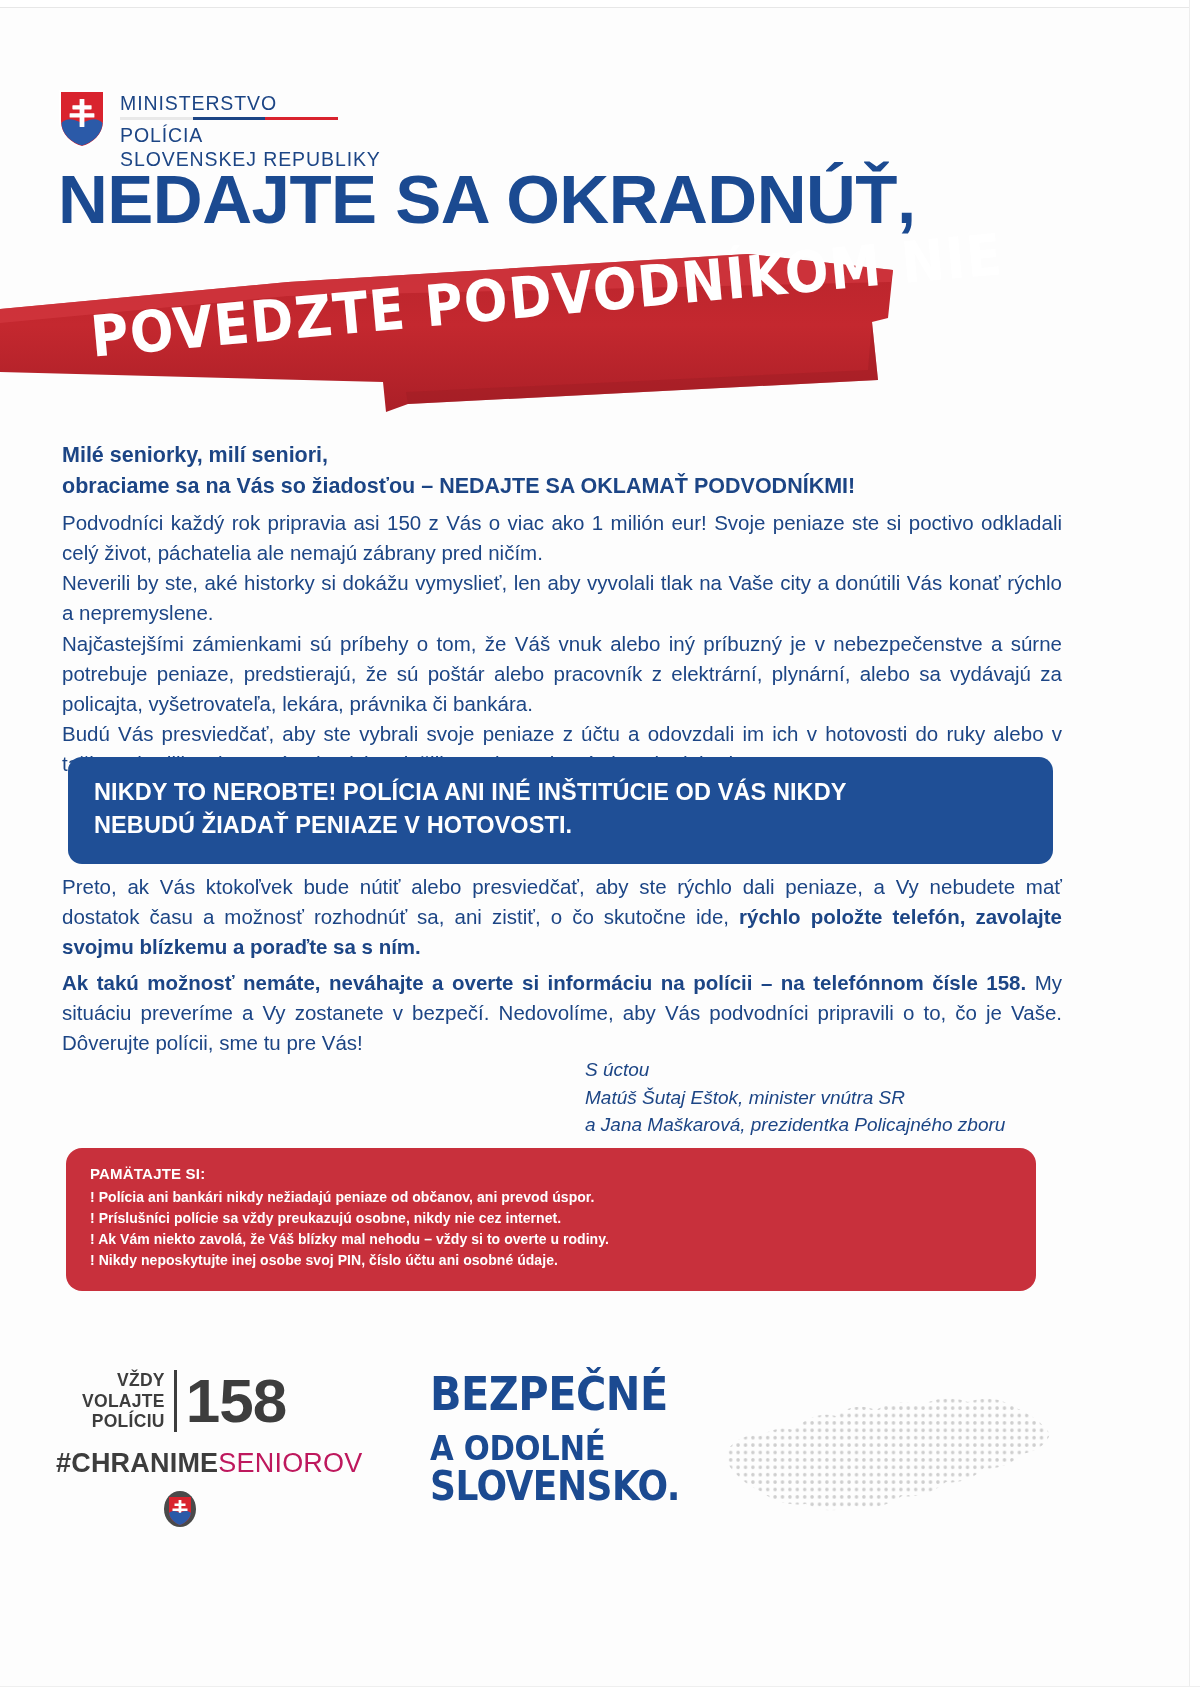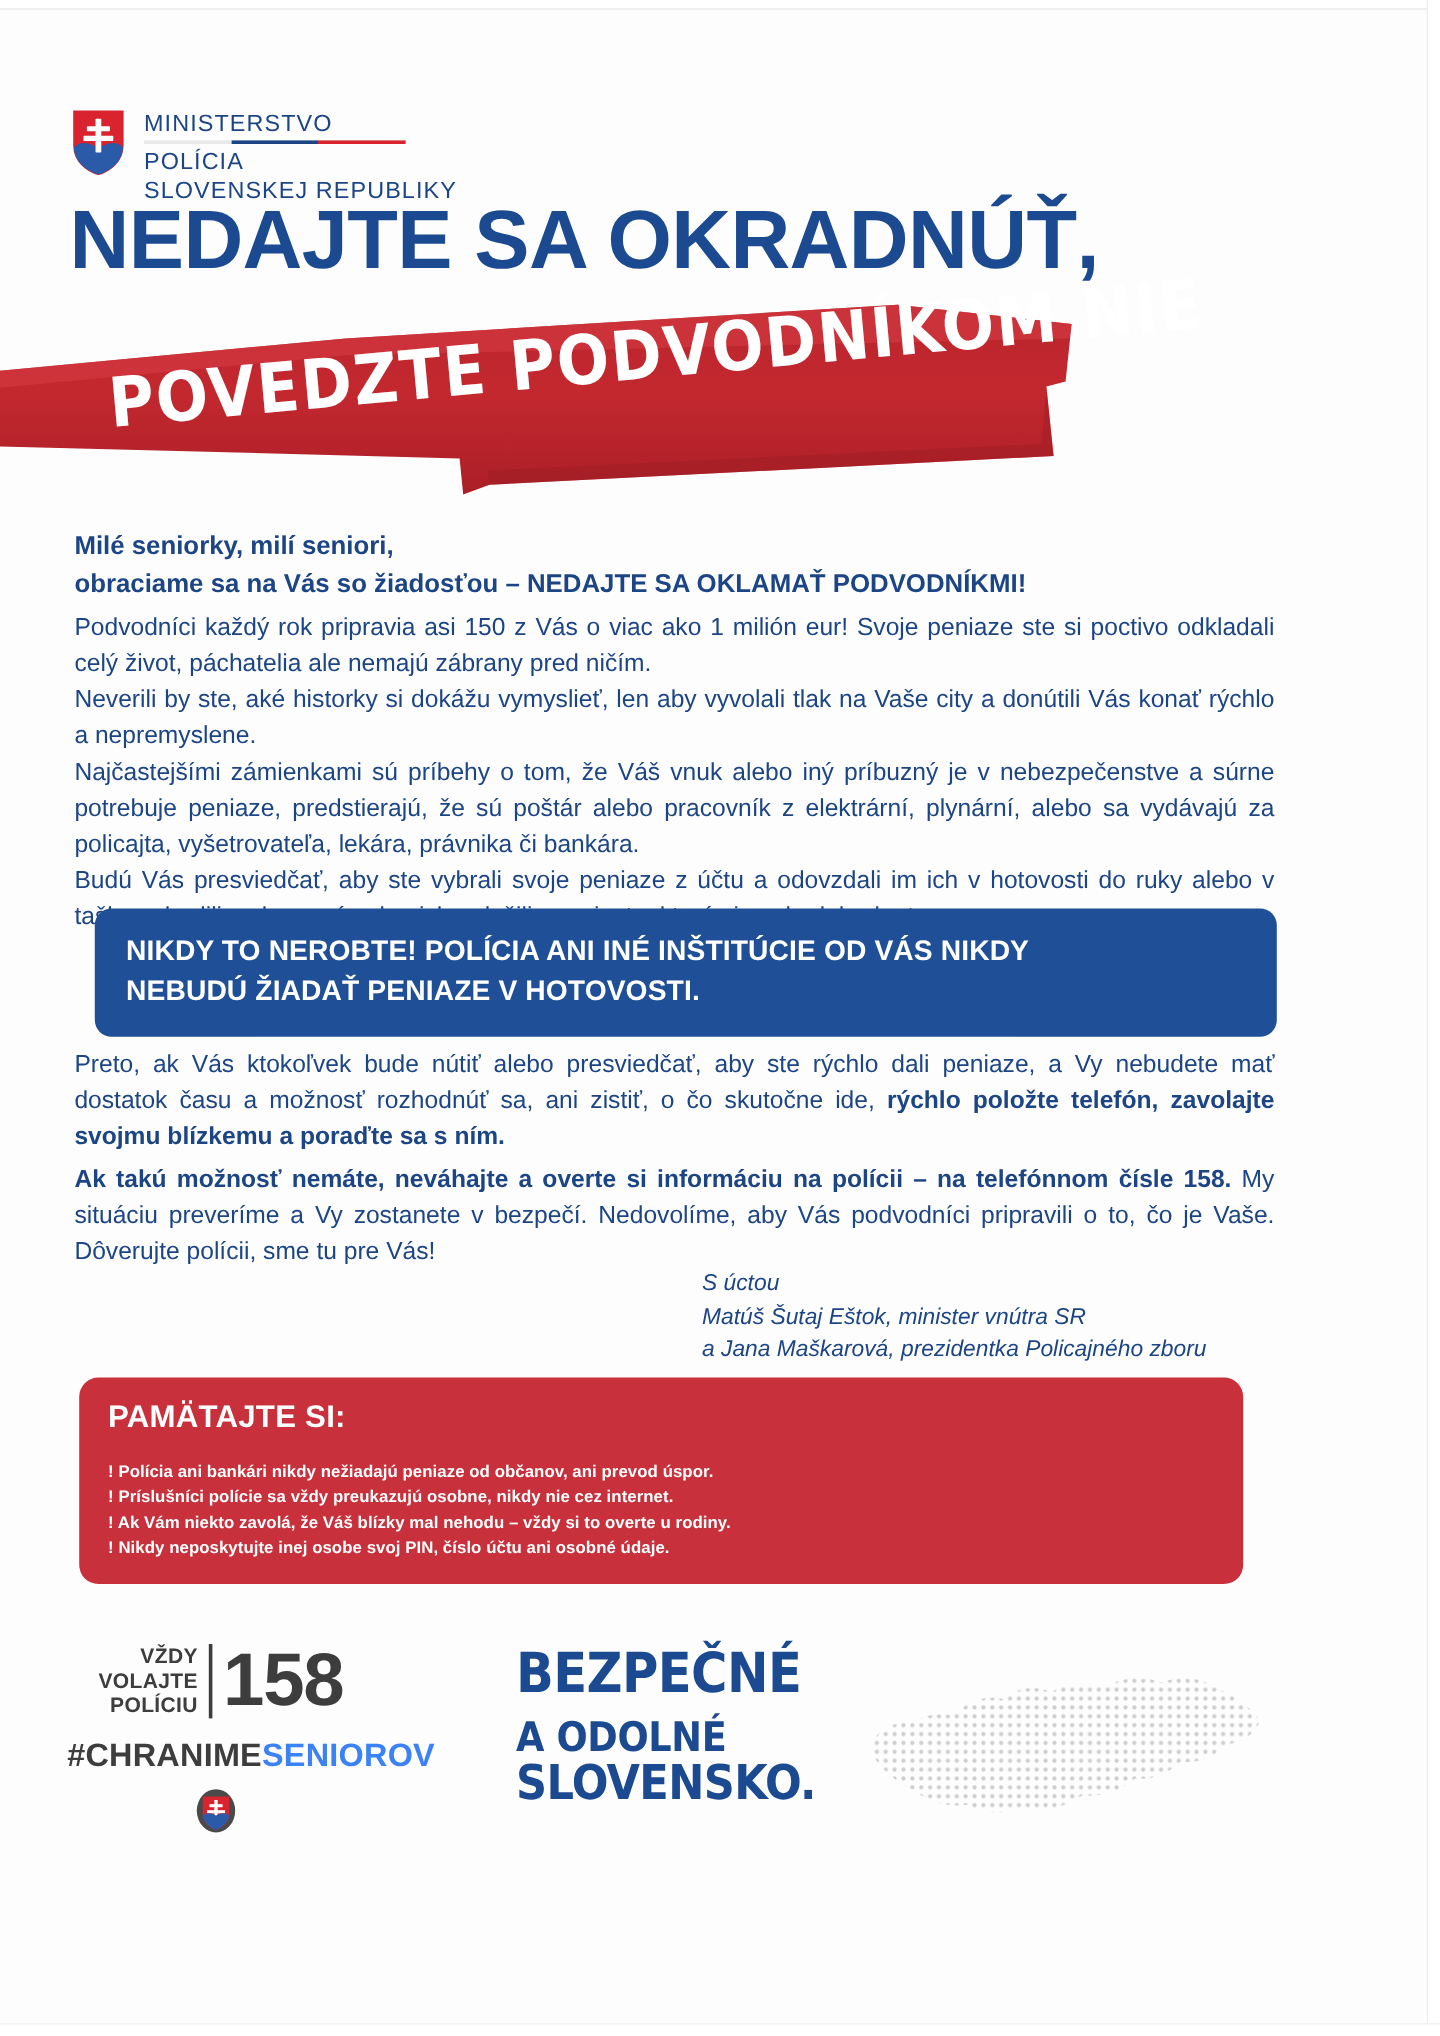--- a/index.html
+++ b/index.html
@@ -139,21 +139,21 @@
     font-size: 20.5px;
     line-height: 1.47;
     color: #1c4585;
     text-align: justify;
   }
   .body-block p { margin: 0; }
 
   
   .callout {
     position: absolute;
-    left: 79px;
+    left: 68px;
     top: 757px;
     width: 985px;
     box-sizing: border-box;
     background: #1f4f96;
     border-radius: 14px;
     padding: 19px 26px 21px 26px;
     color: #ffffff;
     font-size: 23.5px;
     font-weight: bold;
     line-height: 1.42;
@@ -200,24 +200,24 @@
     left: 66px;
     top: 1148px;
     width: 970px;
     box-sizing: border-box;
     background: #c8303c;
     border-radius: 16px;
     padding: 17px 26px 20px 24px;
     color: #ffffff;
   }
   .red-title {
-    font-size: 26px;
+    font-size: 15px;
     font-weight: bold;
     letter-spacing: 0.2px;
-    margin-bottom: 20px;
+    margin-bottom: 5px;
   }
   .red-item {
     font-size: 14px;
     font-weight: bold;
     line-height: 1.5;
     letter-spacing: 0.05px;
   }
 
   
   .footer-158 {
@@ -251,21 +251,21 @@
   .hashtag {
     position: absolute;
     left: 56px;
     top: 1448px;
     font-size: 27px;
     color: #3d3d3d;
     letter-spacing: 0.2px;
     white-space: nowrap;
   }
   .hashtag b { font-weight: bold; }
-  .hashtag span.light { font-weight: bold; color: #3b82f6; }
+  .hashtag span.light { font-weight: normal; color: #be185d; }
   .police-emblem {
     position: absolute;
     left: 163px;
     top: 1490px;
     width: 34px;
     height: 38px;
   }
 
   .bezpecne {
     position: absolute;

